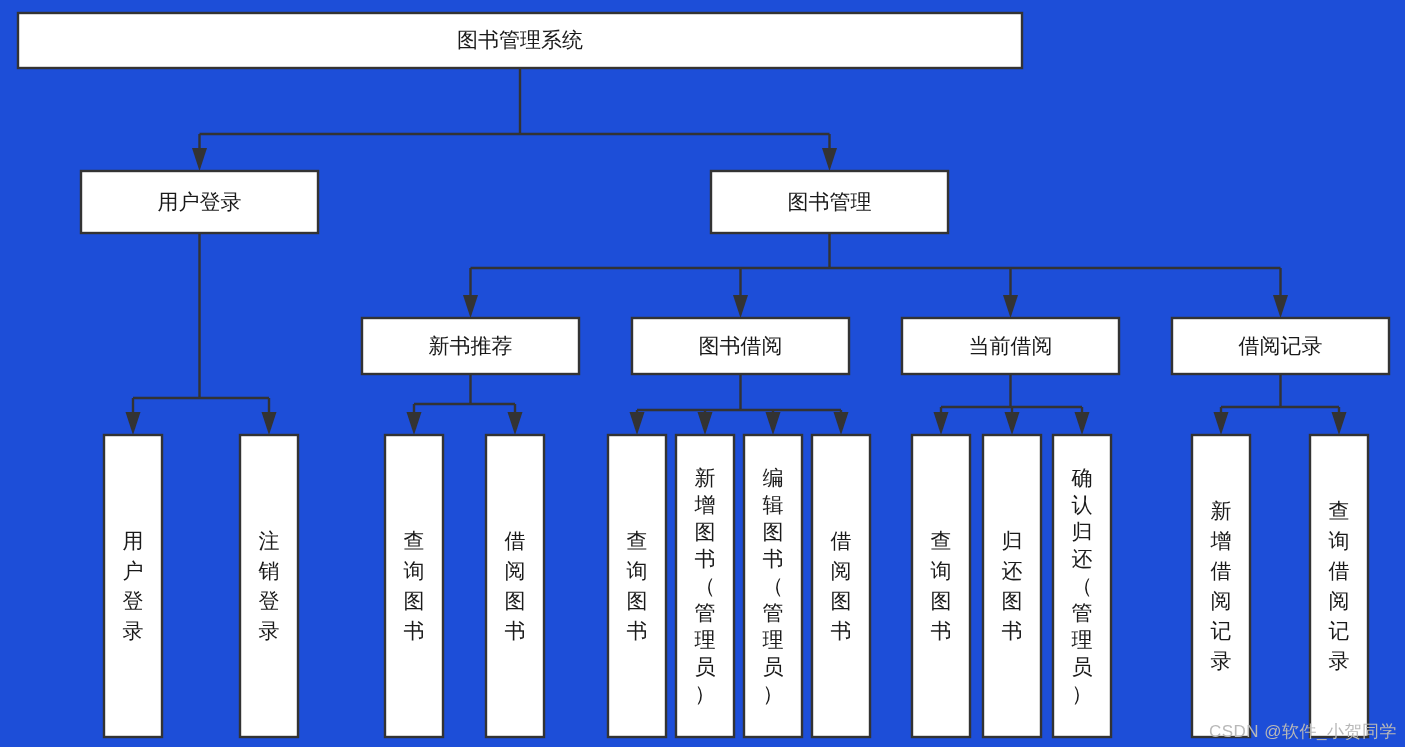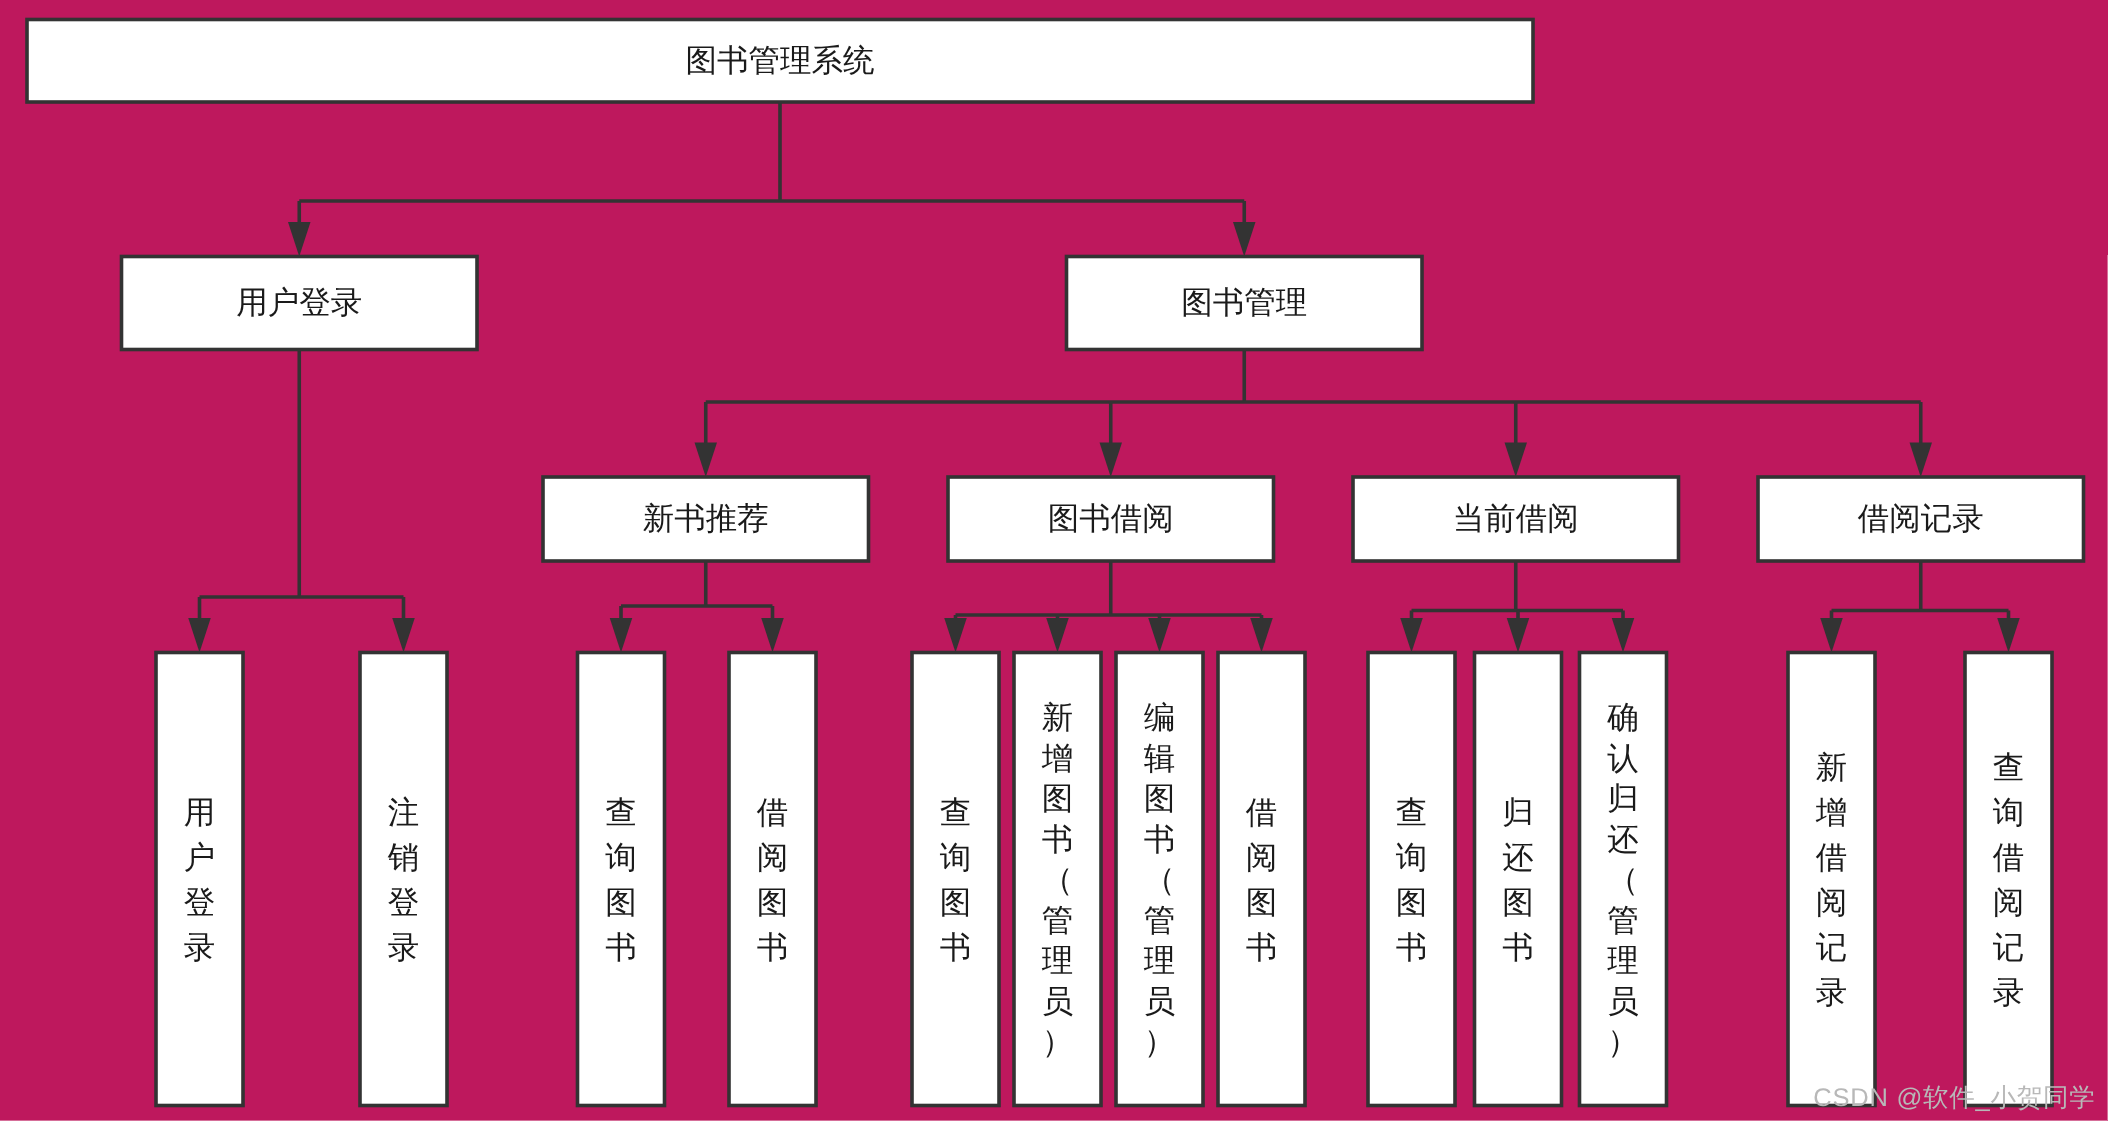--- a/index.html
+++ b/index.html
@@ -12,21 +12,21 @@
     width: 1405px;
     height: 747px;
     font-family: "Liberation Sans", "DejaVu Sans", sans-serif;
     overflow: hidden;
     position: relative;
   }
   #diagram-root {
     position: relative;
     width: 1405px;
     height: 747px;
-    background: #be185d;
+    background: #1d4ed8;
   }
   svg#flowchart {
     position: absolute;
     left: 0;
     top: 0;
     width: 1405px;
     height: 747px;
     display: block;
   }
   .node-rect {

